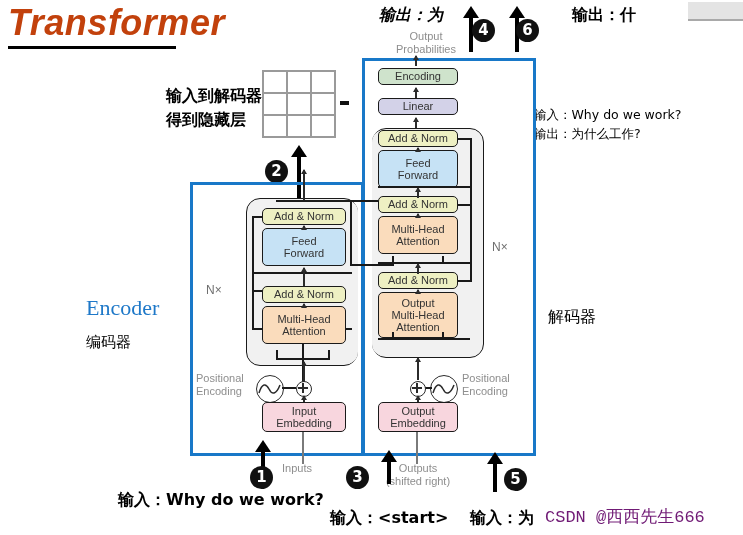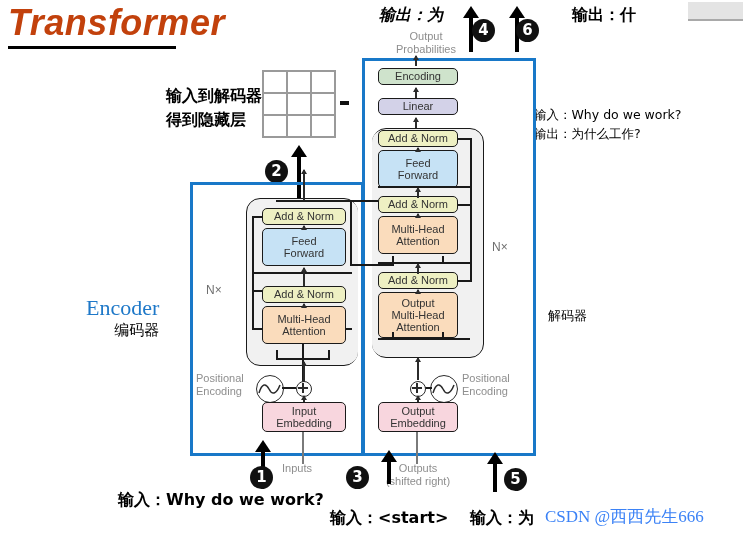--- a/index.html
+++ b/index.html
@@ -94,28 +94,28 @@
   .plus:before,.plus:after{content:"";position:absolute;background:#2b2b2b;}
   .plus:before{left:1px;top:5.2px;width:9.6px;height:1.4px;}
   .plus:after{top:1px;left:5.2px;height:9.6px;width:1.4px;}
 
   
   #grid{left:262px;top:70px;width:74px;height:68px;}
   #grid .gl{position:absolute;background:#9a9a9a;}
 
   #enc-label{left:86px;top:295px;}
   #enc-label .en{font-size:22px;color:#1e78c8;font-family:Liberation Serif, serif;}
-  #enc-label .zh{font-size:15px;color:#000;display:block;text-align:right;}
+  #enc-label .zh{font-size:15px;color:#000;margin-top:12px;display:block;text-align:left;}
   #dec-label{left:548px;top:295px;}
   #dec-label .en{font-size:22px;color:#1e78c8;font-family:"Liberation Sans",sans-serif;}
-  #dec-label .zh{font-size:13px;color:#000;margin-top:12px;display:block;text-align:right;}
+  #dec-label .zh{font-size:16px;color:#000;margin-top:12px;display:block;text-align:right;}
 
   #note{left:534px;top:105px;font-size:12.5px;line-height:1.55;color:#000;}
-  #watermark{left:545px;top:505px;font-size:17px;color:#3b82f6;
-    font-family:Liberation Serif, serif;white-space:nowrap;}
+  #watermark{left:545px;top:505px;font-size:17px;color:#701a75;
+    font-family:Liberation Mono, monospace;white-space:nowrap;}
 </style>
 </head>
 <body>
 
 <div class="root">
 
   <div class="abs" id="title">Transformer</div>
 
   <div class="abs" id="corner-box"></div>
 

